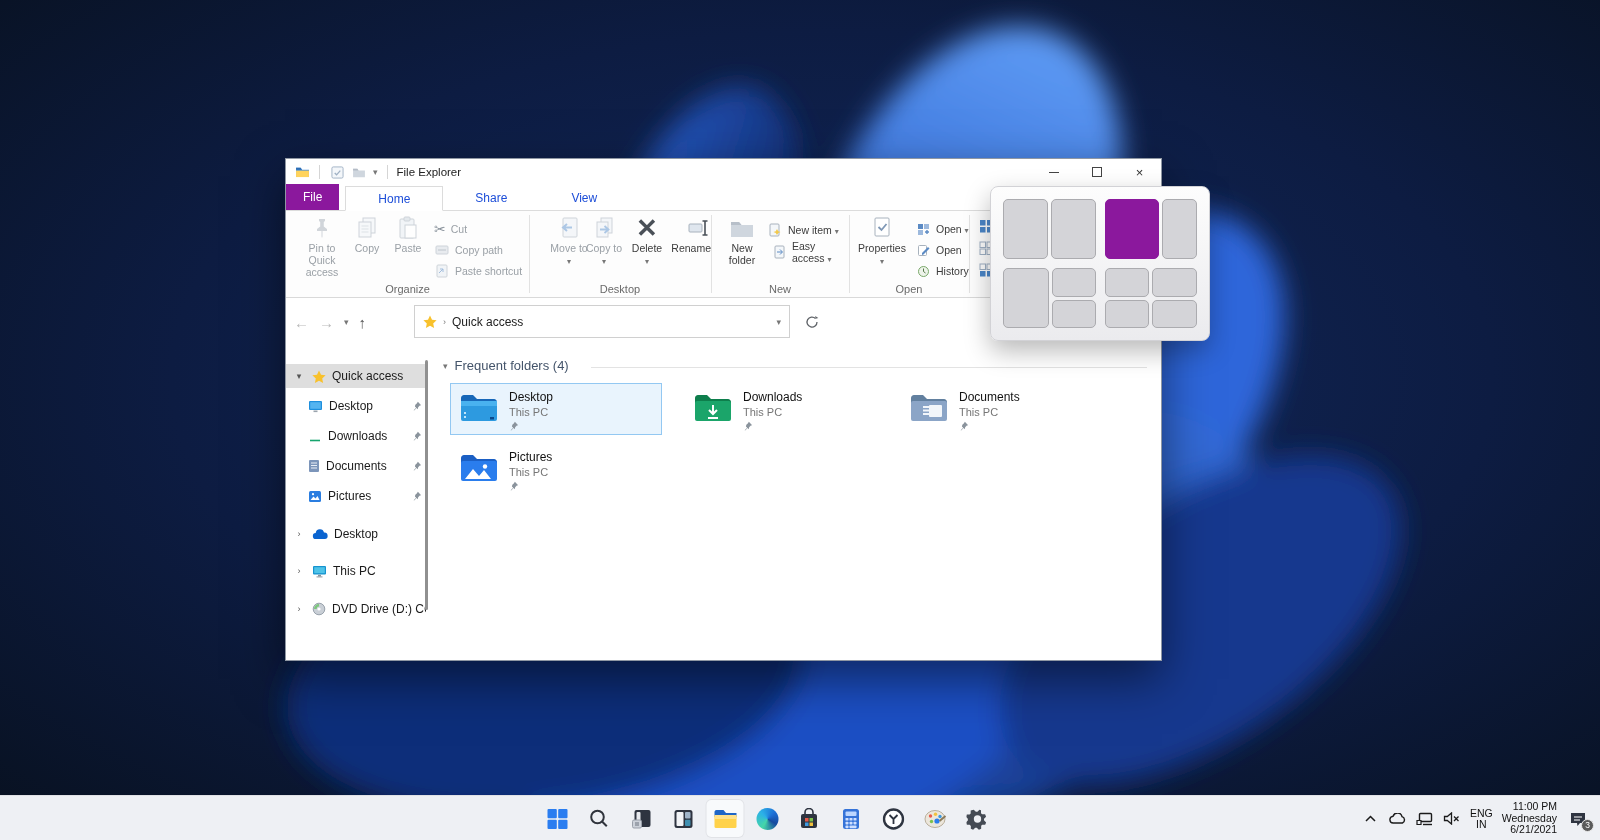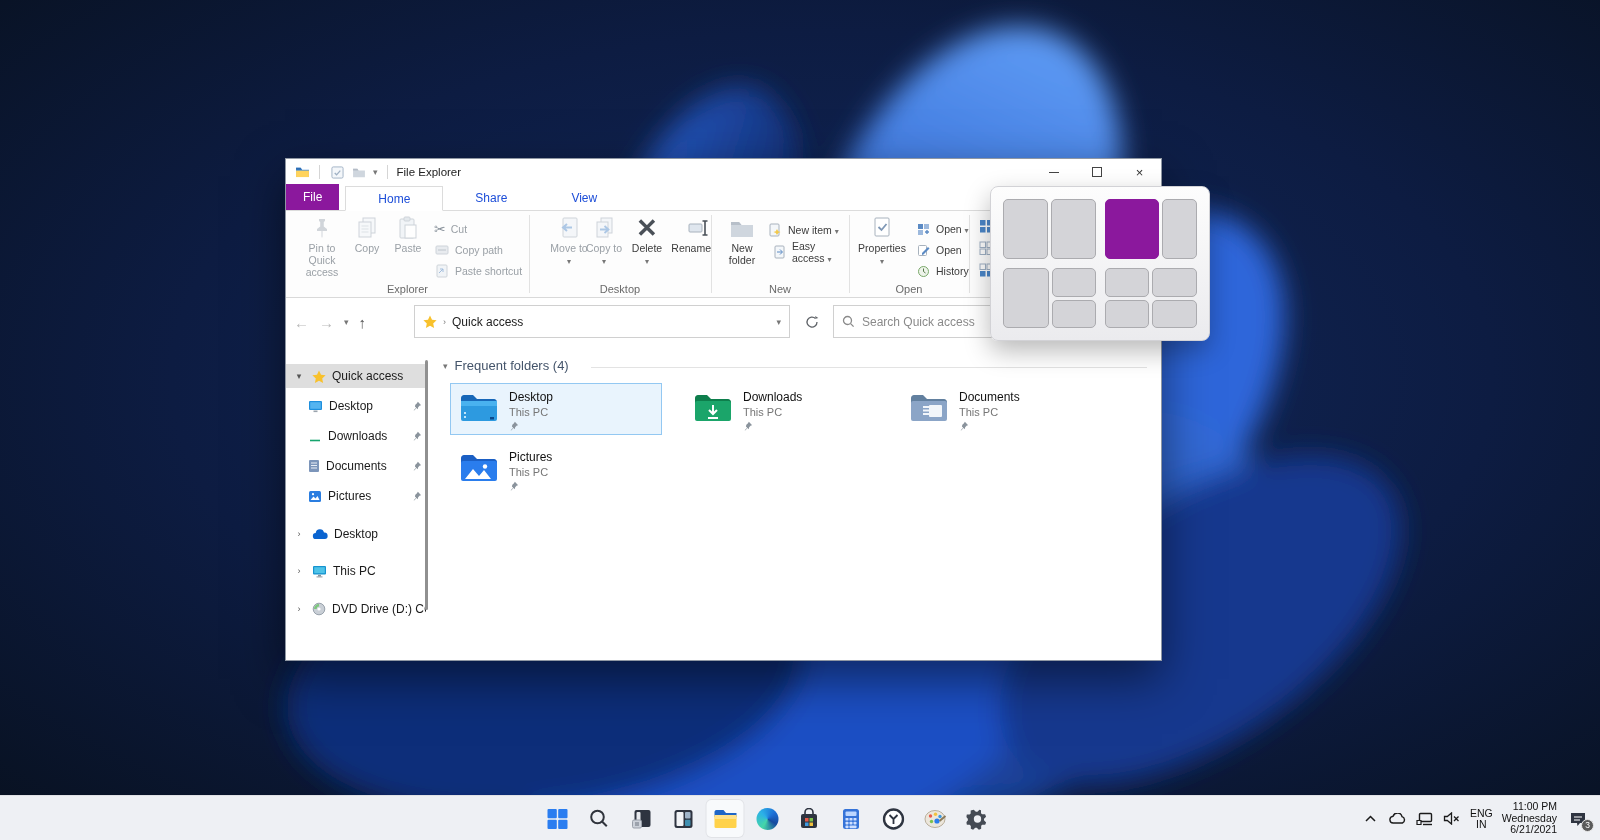--- a/index.html
+++ b/index.html
@@ -246,21 +246,21 @@
         </div>
         <div class="rsm dim" style="left:148px;top:50px;">
           <span class="icon16">
             <svg width="12" height="14" viewBox="0 0 12 14">
                 <rect x="1" y="1" width="10" height="12" rx="1" fill="#e9eef3" stroke="#a8b2bd"></rect>
                 <path d="M3 9l4-4M4 5h3v3" stroke="#5b8ac4" fill="none"></path>
               </svg>
           </span>
           <span>Paste shortcut</span>
         </div>
-        <div class="glabel">Explorer</div>
+        <div class="glabel">Organize</div>
       </div>
       <div class="gdiv" style="left:243px;"></div>
 
       <div class="rgroup" style="left:243px;width:182px;">
         <div class="rbig dim" style="left:19px;width:42px;">
           <span class="icon24">
             <svg width="22" height="24" viewBox="0 0 22 24">
                 <rect x="5" y="2" width="14" height="19" rx="1" fill="#eef2f6" stroke="#a8b2bd"></rect>
                 <path d="M14 11.5H6m3-3.5l-4 3.5 4 3.5" stroke="#6b9bd2" stroke-width="2" fill="none"></path>
               </svg>
@@ -414,27 +414,20 @@
           </svg>
         <span class="chevr">›</span>
         <span class="loc">Quick access</span>
         <span class="chevr">▾</span>
       </div>
       <div class="refresh">
         <svg width="14" height="14" viewBox="0 0 14 14">
             <path d="M12 7a5 5 0 1 1-1.5-3.5" fill="none" stroke="#5f6368" stroke-width="1.3"></path>
             <path d="M10.2 1l.4 2.8L13.3 3z" fill="#5f6368"></path>
           </svg>
-      </div>
-      <div class="search-box">
-        <svg width="13" height="13" viewBox="0 0 13 13">
-            <circle cx="5.5" cy="5.5" r="4" fill="none" stroke="#8a8a8a" stroke-width="1.3"></circle>
-            <path d="M8.6 8.6l3 3" stroke="#8a8a8a" stroke-width="1.3"></path>
-          </svg>
-        <input placeholder="Search Quick access" style="">
       </div>
     </div>
 
     <div class="wbody">
       <div class="sidebar">
         <div class="side-row side-sel" style="top:18px;">
           <span class="exp">▾</span>
           <svg width="14" height="13" viewBox="0 0 14 13">
               <path d="M7 0.5l2 4.2 4.6.6-3.4 3.2.9 4.5L7 10.8 2.9 13l.9-4.5L.4 5.3 5 4.7z" fill="#f8c12c"></path>
             </svg>

